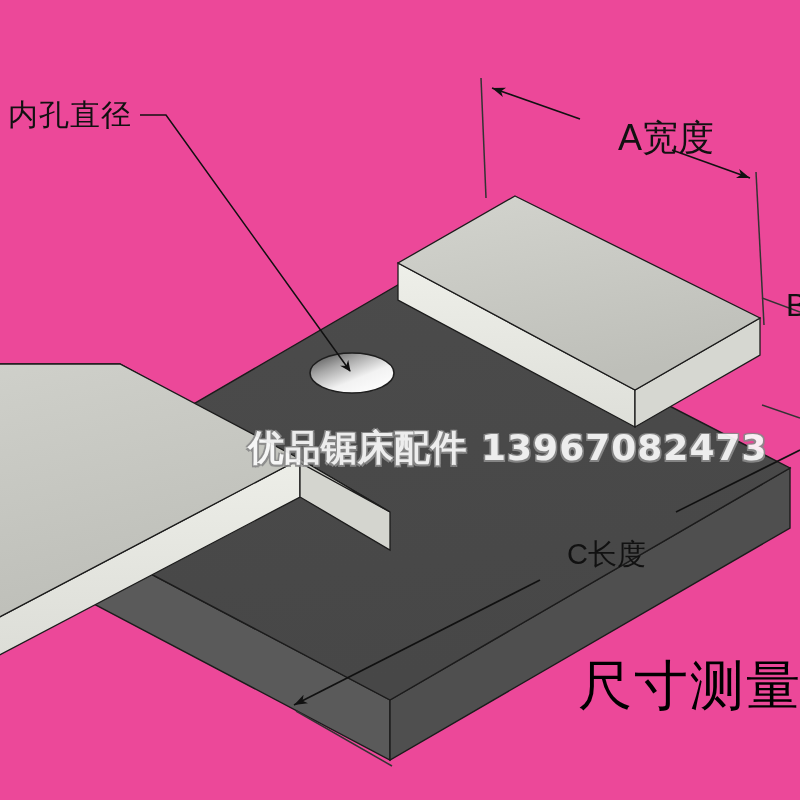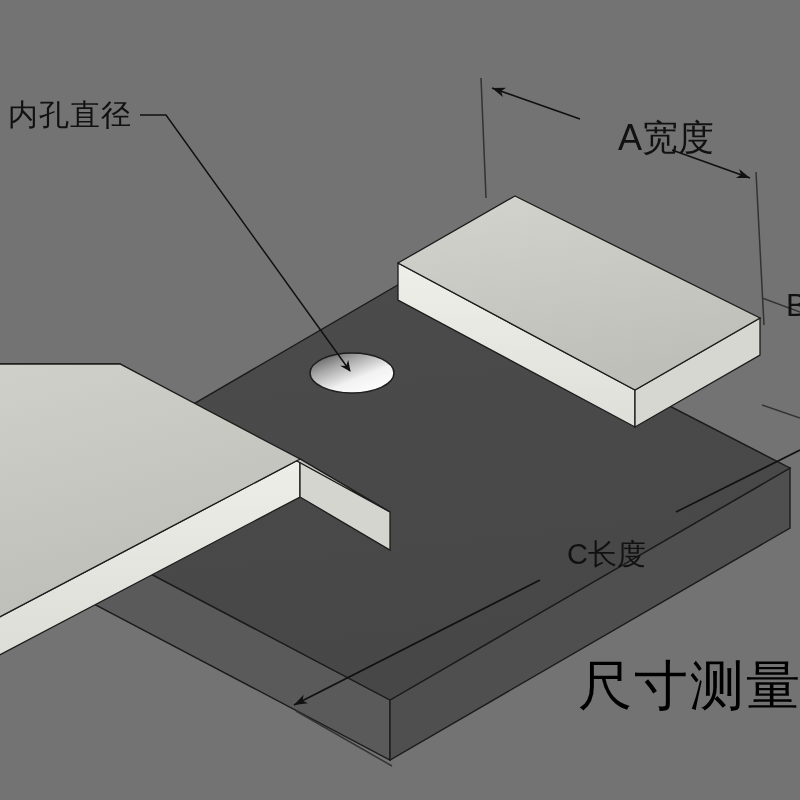--- a/index.html
+++ b/index.html
@@ -4,21 +4,21 @@
 <style>
   html, body {
     margin: 0;
     padding: 0;
     background: #ffffff;
   }
   #stage {
     position: relative;
     width: 800px;
     height: 800px;
-    background: #737373;
+    background: #ec4899;
     overflow: hidden;
     font-family: "Liberation Sans", "DejaVu Sans", sans-serif;
   }
   #stage svg.layer {
     position: absolute;
     top: 0;
     left: 0;
     width: 800px;
     height: 800px;
   }
@@ -183,14 +183,17 @@
   <div class="lbl" id="label-inner-hole">内孔直径</div>
 
   <div class="lbl" id="label-a-width">A宽度</div>
 
   <div class="lbl" id="label-b-height">B</div>
 
   <div class="lbl" id="label-c-length">C长度</div>
 
   <div id="title-dimension">尺寸测量</div>
 
+  <div id="watermark">
+    <span class="wm-brand">优品锯床配件</span><span class="wm-phone">13967082473</span>
+  </div>
 
 </div>
 
 </body></html>

